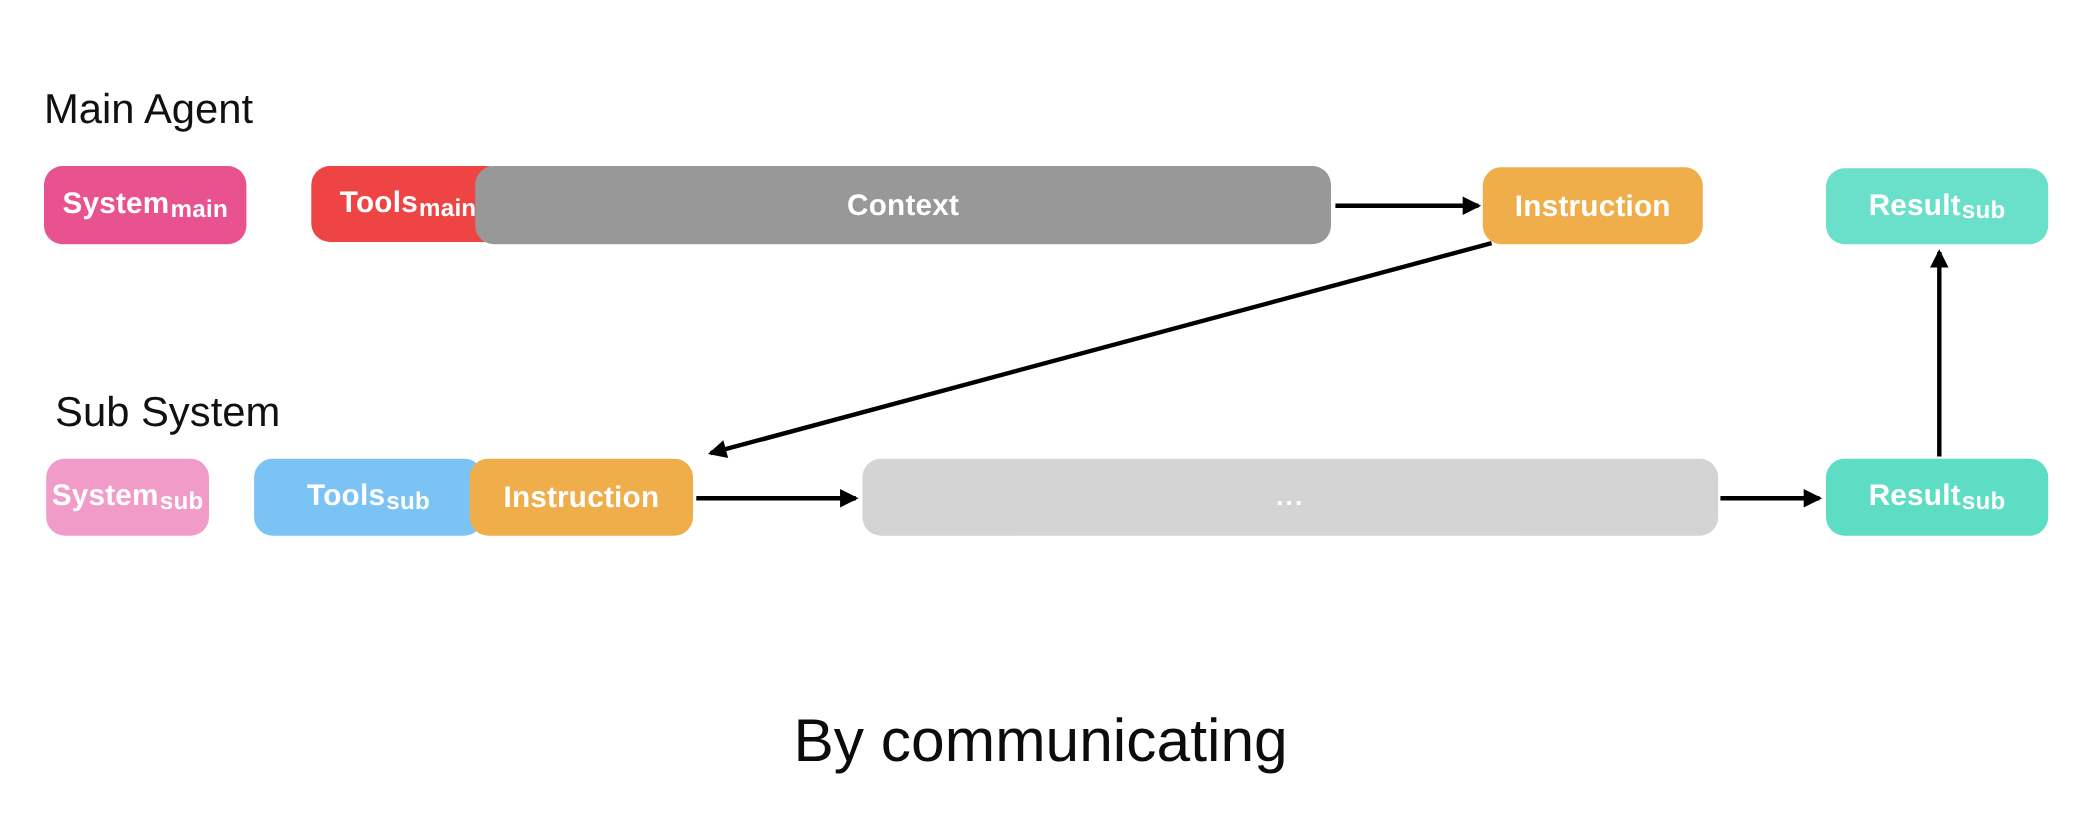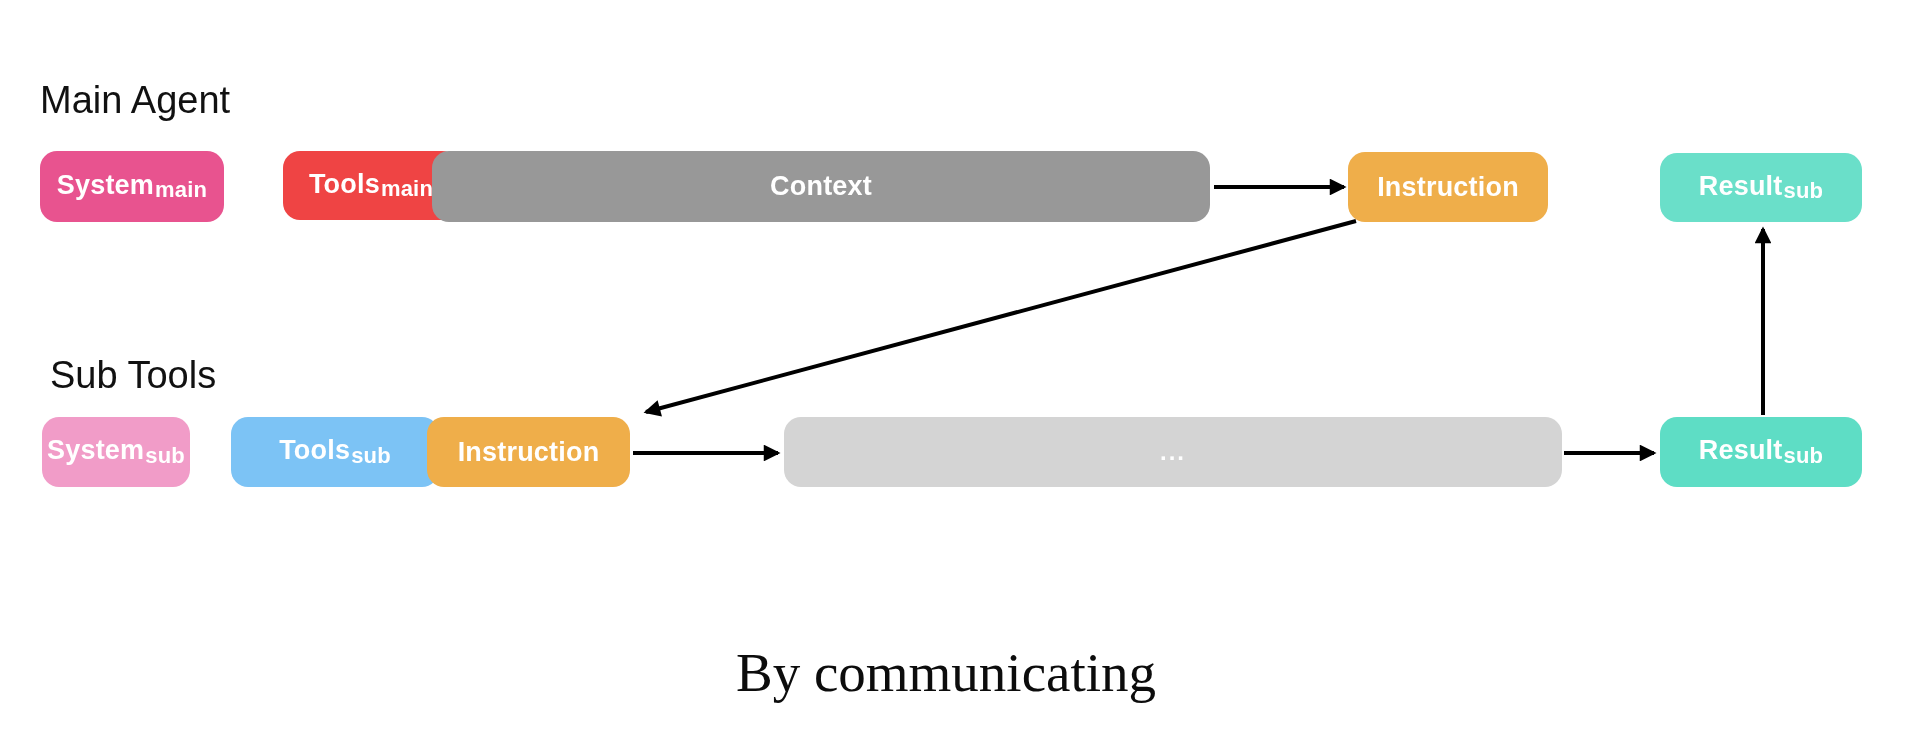--- a/index.html
+++ b/index.html
@@ -52,21 +52,20 @@
   .caption {
     position: absolute;
     left: 0; right: 0;
     top: 643px;
     text-align: center;
     padding-right: 14px;
     font-size: 55px;
     line-height: 1.1;
     color: #0c0c0c;
     white-space: nowrap;
-    font-family: Liberation Serif, serif;
   }
 </style>
 </head>
 <body>
 
 <div id="canvas">
 
   <svg id="arrow-layer" width="1906" height="755" viewBox="0 0 1906 755">
     <defs>
       <marker id="ah" viewBox="0 0 10 10" refX="8.5" refY="5" markerWidth="4.6" markerHeight="4.2" orient="auto-start-reverse">
@@ -74,21 +73,21 @@
       </marker>
     </defs>
     <line x1="1214" y1="187" x2="1344" y2="187" marker-end="url(#ah)"></line>
     <line x1="1356" y1="221" x2="646" y2="412" marker-end="url(#ah)"></line>
     <line x1="633" y1="453" x2="778" y2="453" marker-end="url(#ah)"></line>
     <line x1="1564" y1="453" x2="1654" y2="453" marker-end="url(#ah)"></line>
     <line x1="1763" y1="415" x2="1763" y2="229" marker-end="url(#ah)"></line>
   </svg>
 
   <div class="agent-label" style="left:40px; top:81px;">Main Agent</div>
-  <div class="agent-label" style="left:50px; top:356px;">Sub Tools</div>
+  <div class="agent-label" style="left:50px; top:356px;">Sub System</div>
 
   <div class="node" style="left: 40px; top: 151px; width: 184px; height: 71px; background: rgb(232, 83, 143);">
     <span class="node-label"><span>System</span><span class="subscr">main</span></span>
   </div>
   <div class="node" style="left: 243px; top: 151px; width: 176px; height: 69px; background: #ef4444; margin-left: 40px;">
     <span class="node-label"><span>Tools</span><span class="subscr">main</span></span>
   </div>
   <div class="node" style="left: 432px; top: 151px; width: 778px; height: 71px; background: rgb(152, 152, 152);">
     <span class="node-label"><span>Context</span></span>
   </div>

